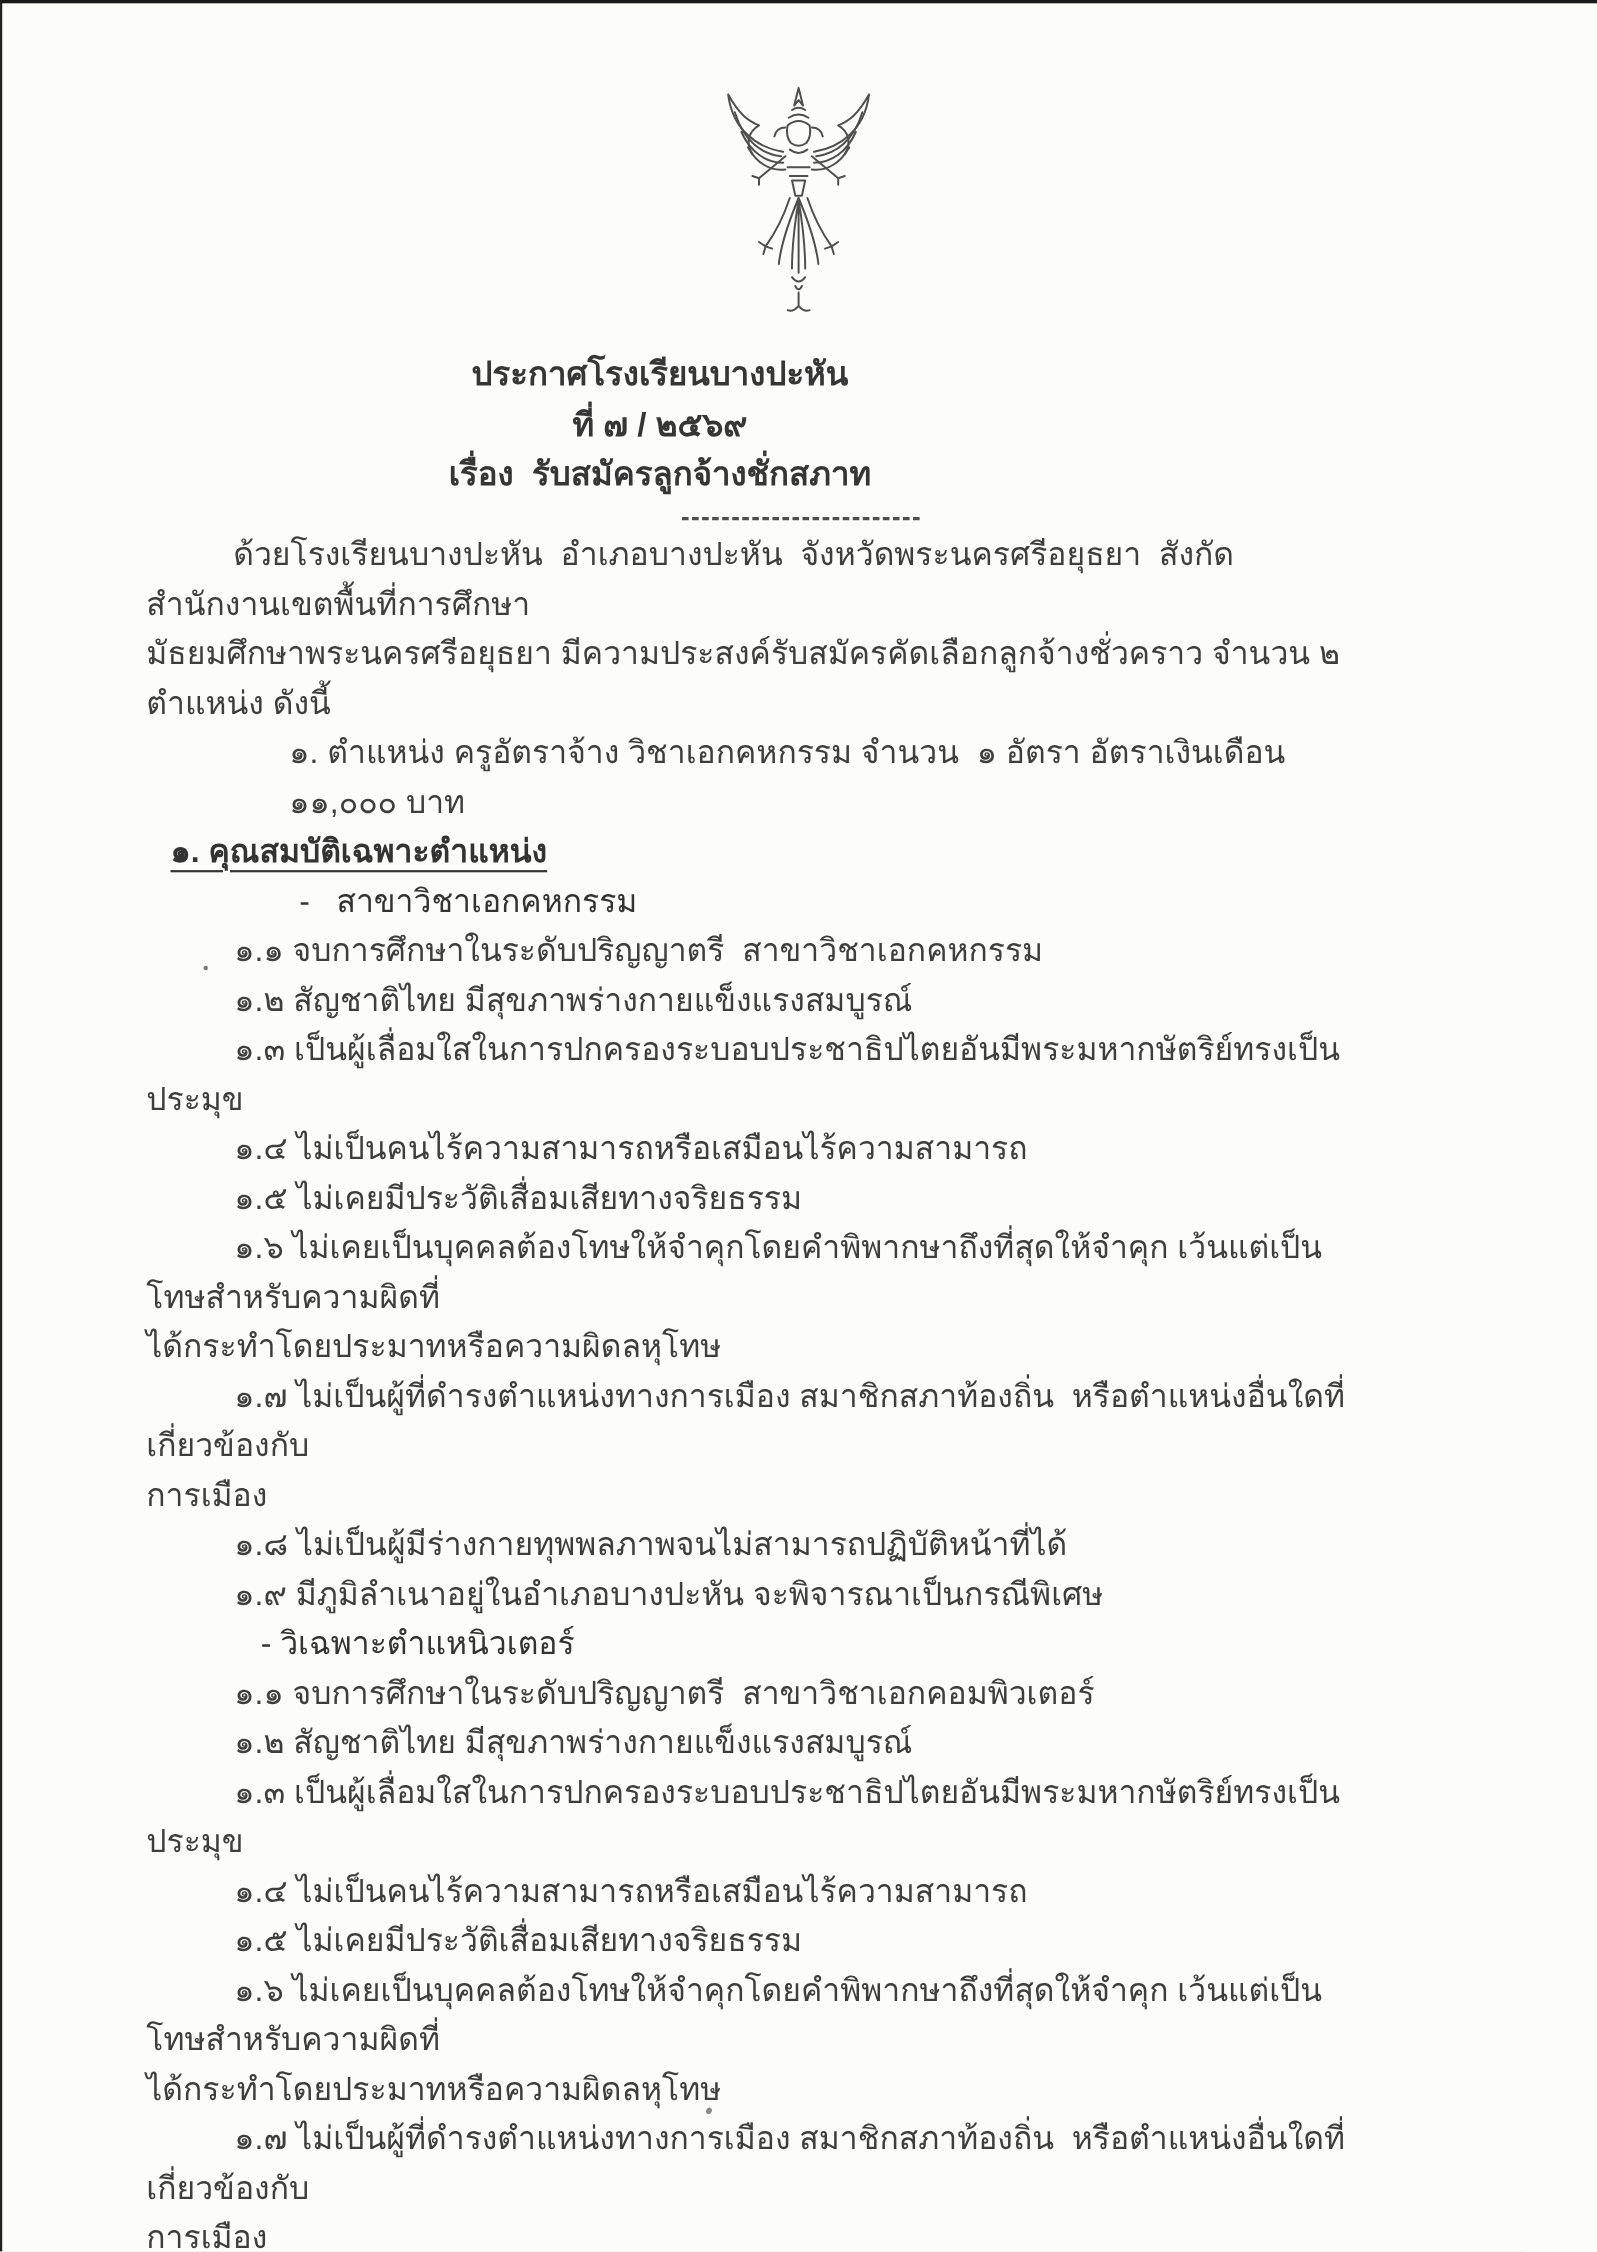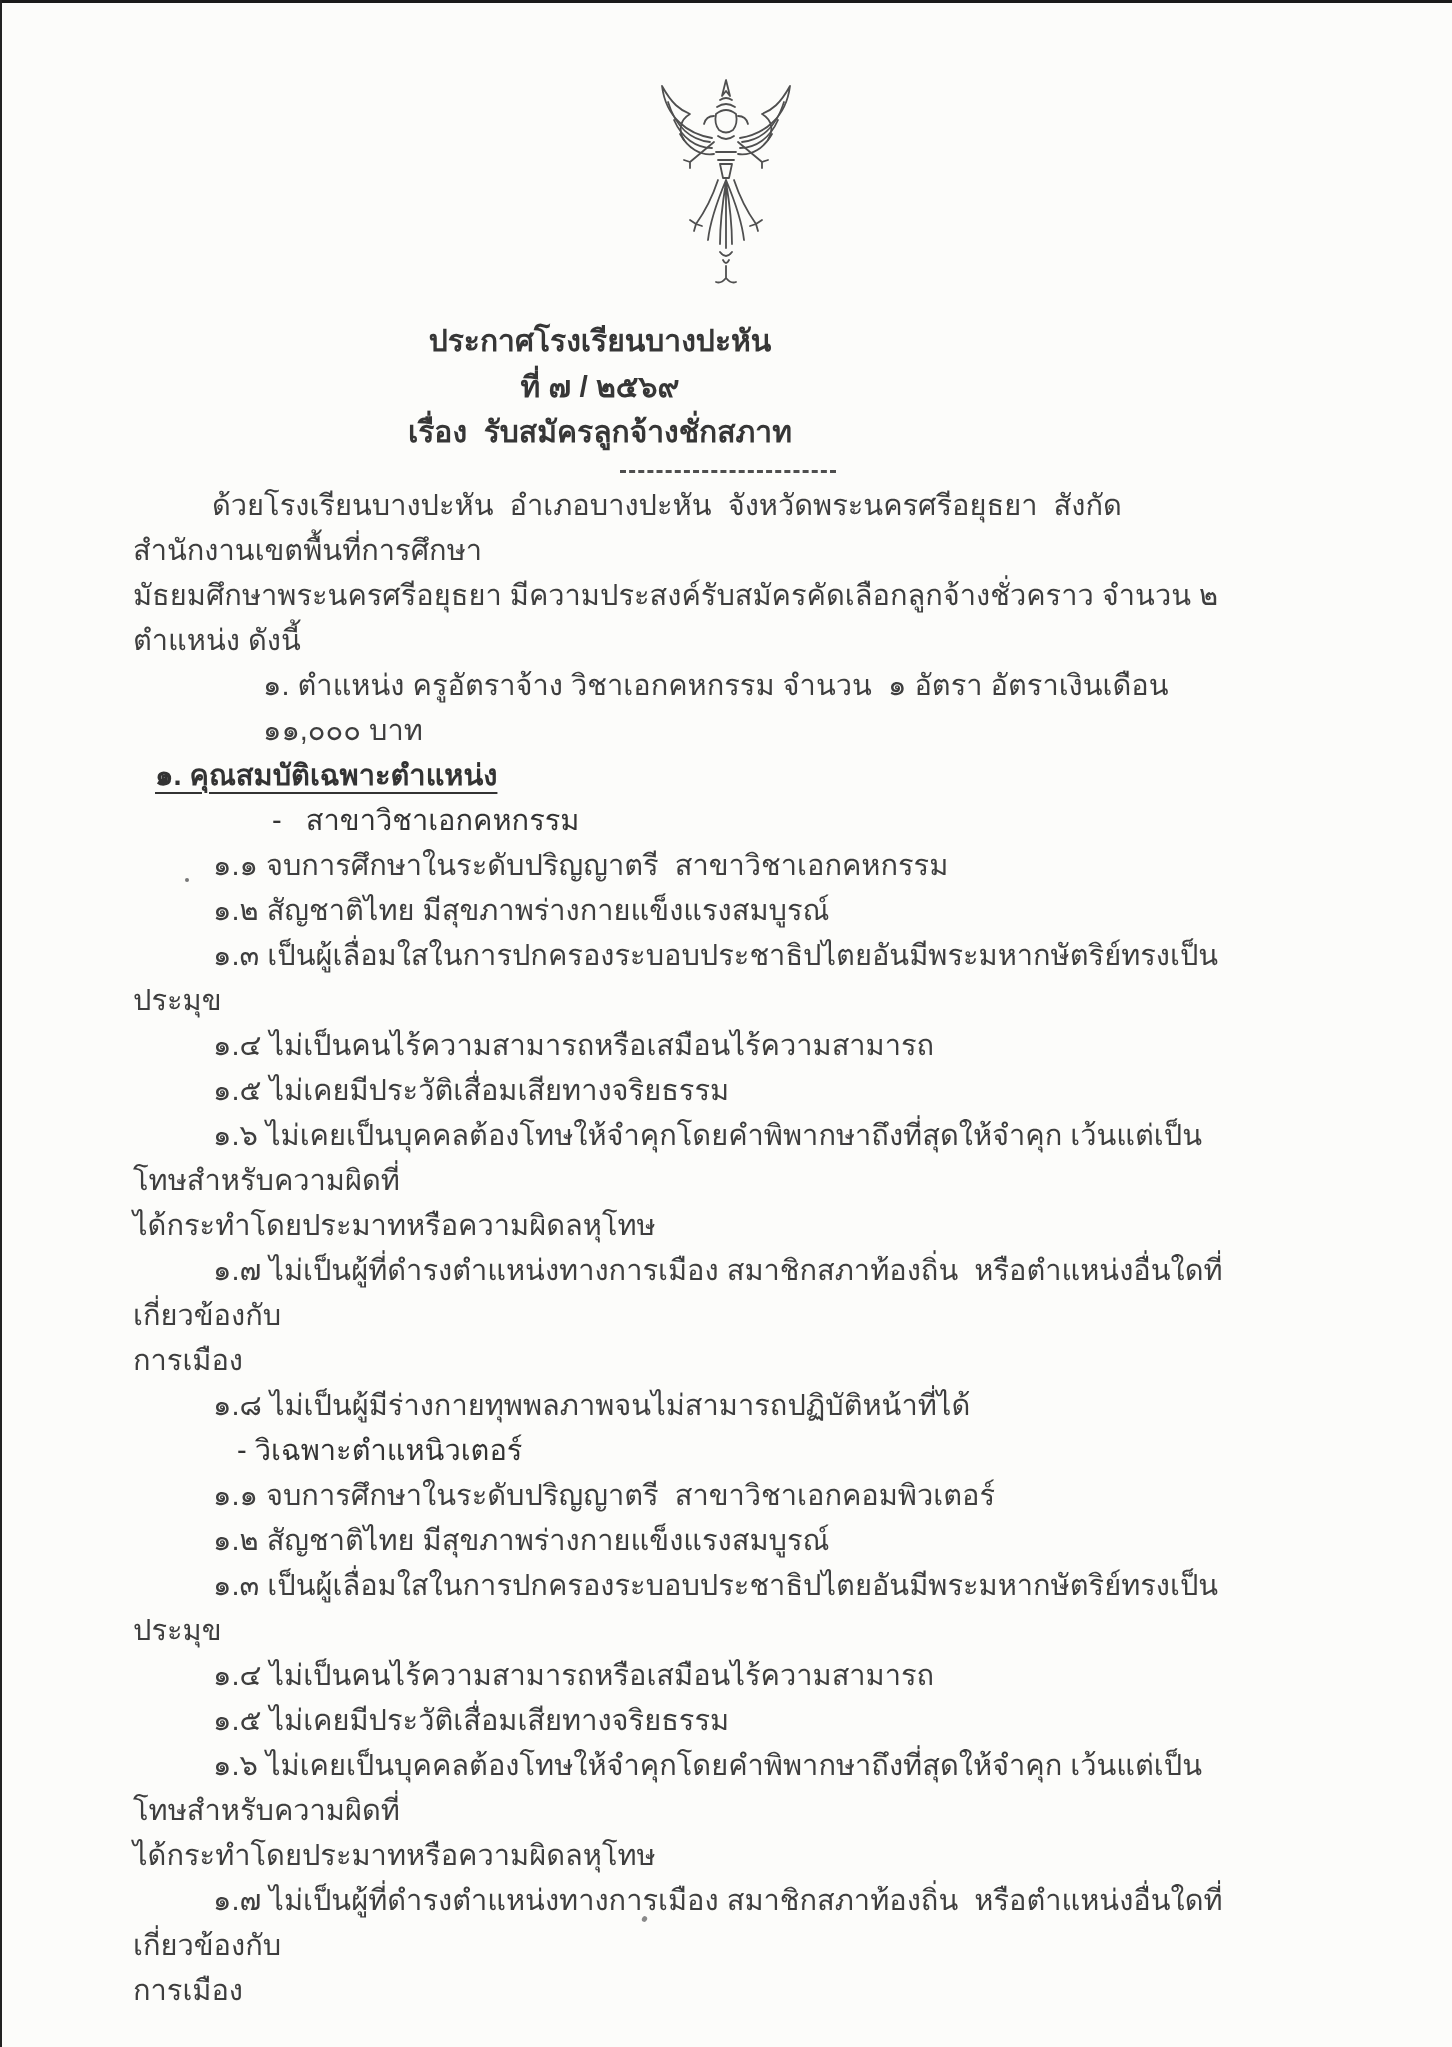--- a/index.html
+++ b/index.html
@@ -82,20 +82,21 @@
     <p class="item">๑.๑ จบการศึกษาในระดับปริญญาตรี  สาขาวิชาเอกคหกรรม</p>
     <p class="item">๑.๒ สัญชาติไทย มีสุขภาพร่างกายแข็งแรงสมบูรณ์</p>
     <p class="item">๑.๓ เป็นผู้เลื่อมใสในการปกครองระบอบประชาธิปไตยอันมีพระมหากษัตริย์ทรงเป็นประมุข</p>
     <p class="item">๑.๔ ไม่เป็นคนไร้ความสามารถหรือเสมือนไร้ความสามารถ</p>
     <p class="item">๑.๕ ไม่เคยมีประวัติเสื่อมเสียทางจริยธรรม</p>
     <p class="item">๑.๖ ไม่เคยเป็นบุคคลต้องโทษให้จำคุกโดยคำพิพากษาถึงที่สุดให้จำคุก เว้นแต่เป็นโทษสำหรับความผิดที่
 ได้กระทำโดยประมาทหรือความผิดลหุโทษ</p>
     <p class="item">๑.๗ ไม่เป็นผู้ที่ดำรงตำแหน่งทางการเมือง สมาชิกสภาท้องถิ่น  หรือตำแหน่งอื่นใดที่เกี่ยวข้องกับ
 การเมือง</p>
     <p class="item">๑.๘ ไม่เป็นผู้มีร่างกายทุพพลภาพจนไม่สามารถปฏิบัติหน้าที่ได้</p>
+    <p class="item">๑.๙ มีภูมิลำเนาอยู่ในอำเภอบางปะหัน จะพิจารณาเป็นกรณีพิเศษ</p>
 
     <p class="sub subB">- วิเฉพาะตำแหนิวเตอร์</p>
     <p class="item">๑.๑ จบการศึกษาในระดับปริญญาตรี  สาขาวิชาเอกคอมพิวเตอร์</p>
     <p class="item">๑.๒ สัญชาติไทย มีสุขภาพร่างกายแข็งแรงสมบูรณ์</p>
     <p class="item">๑.๓ เป็นผู้เลื่อมใสในการปกครองระบอบประชาธิปไตยอันมีพระมหากษัตริย์ทรงเป็นประมุข</p>
     <p class="item">๑.๔ ไม่เป็นคนไร้ความสามารถหรือเสมือนไร้ความสามารถ</p>
     <p class="item">๑.๕ ไม่เคยมีประวัติเสื่อมเสียทางจริยธรรม</p>
     <p class="item">๑.๖ ไม่เคยเป็นบุคคลต้องโทษให้จำคุกโดยคำพิพากษาถึงที่สุดให้จำคุก เว้นแต่เป็นโทษสำหรับความผิดที่
 ได้กระทำโดยประมาทหรือความผิดลหุโทษ</p>
     <p class="item">๑.๗ ไม่เป็นผู้ที่ดำรงตำแหน่งทางการเมือง สมาชิกสภาท้องถิ่น  หรือตำแหน่งอื่นใดที่เกี่ยวข้องกับ

